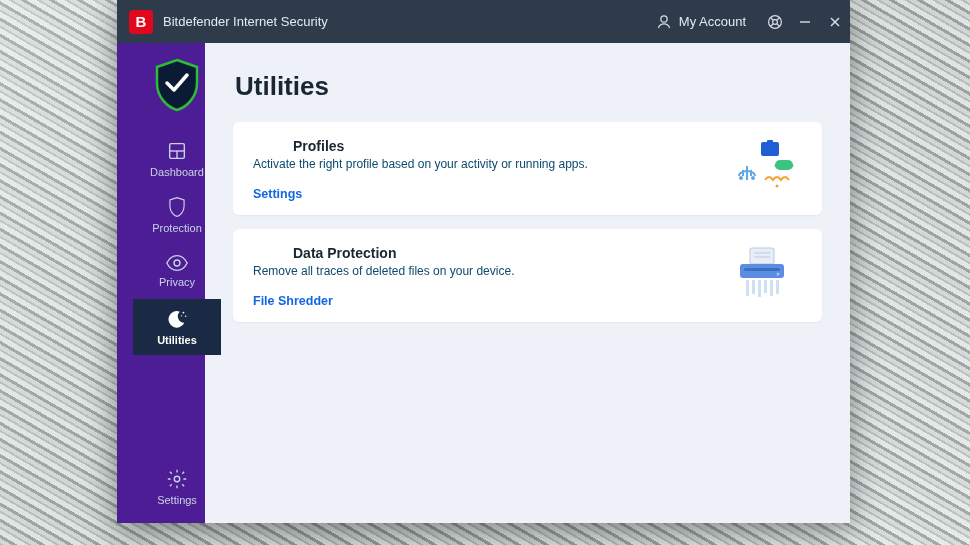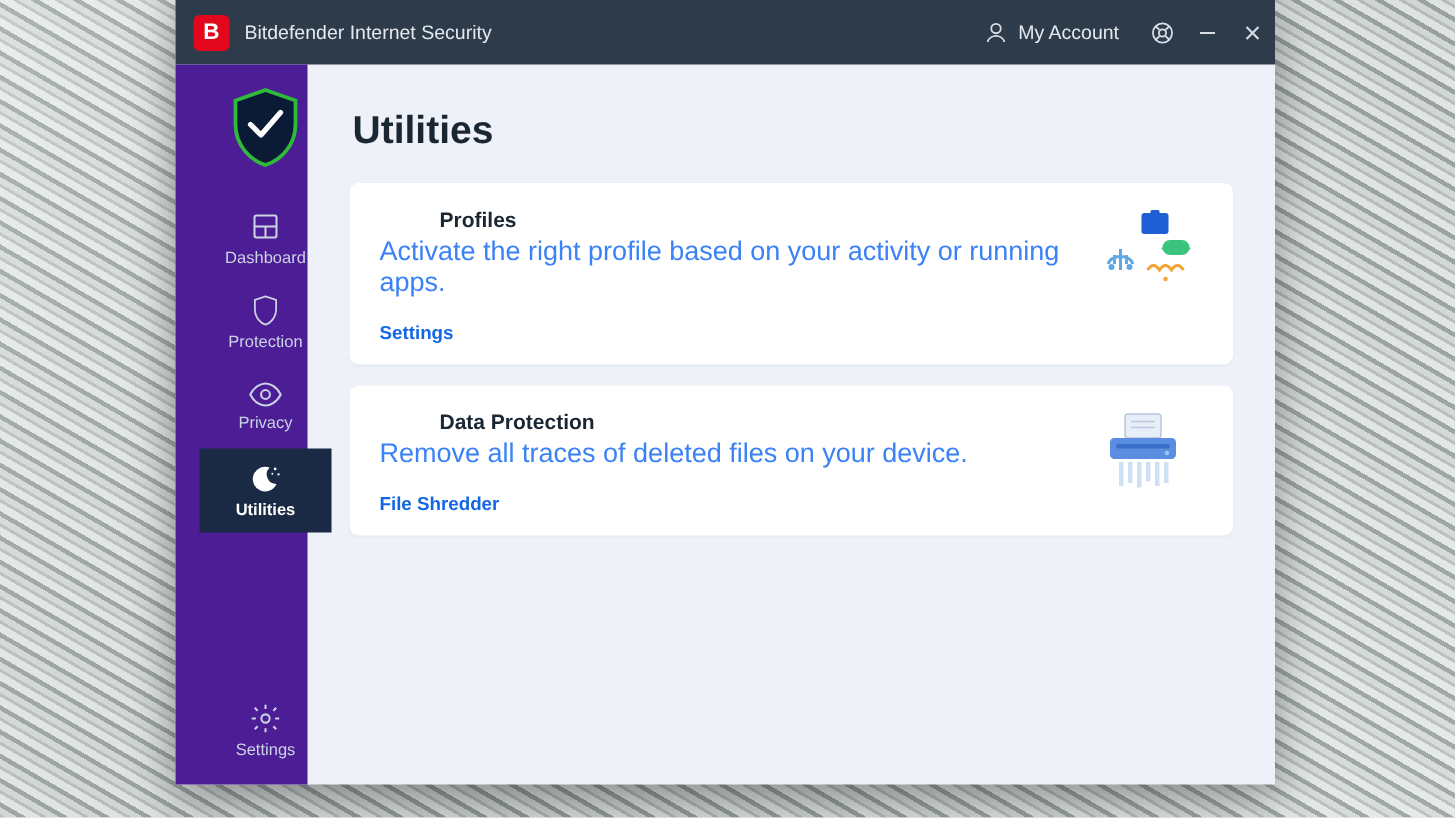--- a/index.html
+++ b/index.html
@@ -117,22 +117,22 @@
   }
   .card .text { flex: 1; }
   .card .title {
     font-size: 14px;
     font-weight: 700;
     color: #1a2733;
     margin-bottom: 3px;
     padding-left: 40px;
   }
   .card .desc {
-    font-size: 18px;
-    color: #3b82f6;
+    font-size: 12px;
+    color: #0c4a6e;
     margin-bottom: 16px;
   }
   .card .link {
     font-size: 12.5px;
     font-weight: 700;
     color: #1467e4;
     cursor: pointer;
   }
   .card .illus {
     width: 80px; height: 56px;

